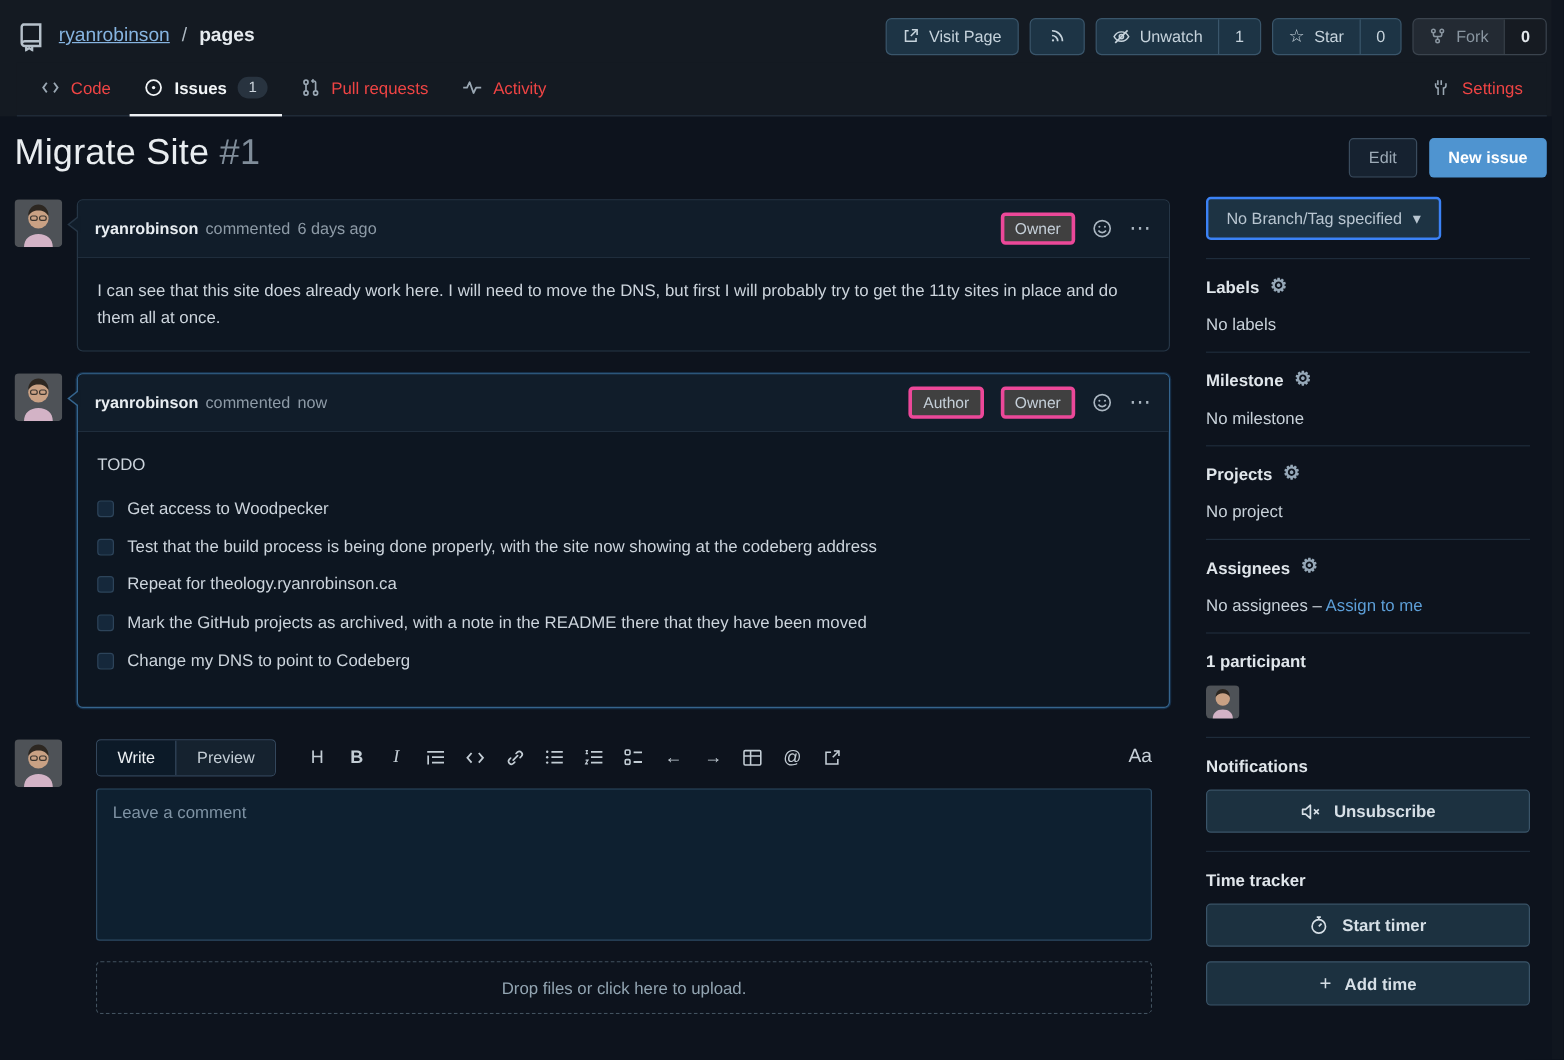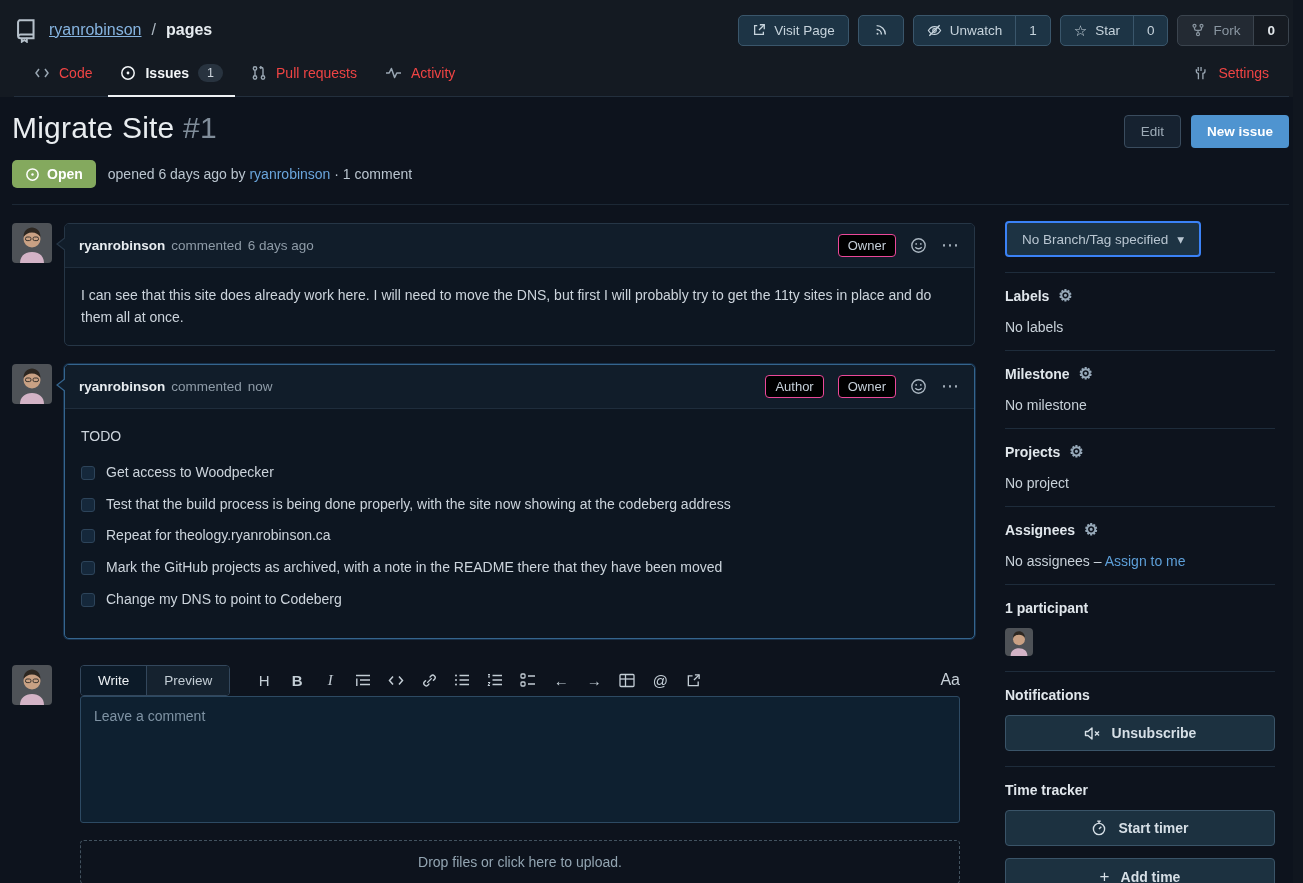--- a/index.html
+++ b/index.html
@@ -57,21 +57,21 @@
   .side-col { width:270px; flex:none; margin-left:30px; padding-top:14px; }
 
   
   .comment-row { display:flex; gap:12px; margin-top:18px; }
   .avatar { width:40px; height:40px; border-radius:4px; overflow:hidden; flex:none; cursor:pointer; }
   .comment-box { flex:1; border:1px solid #263646; border-radius:5px; background:#0d1621; position:relative; }
   .comment-box.highlight { border-color:#35658e; box-shadow:0 0 0 1px #17304a; }
   .c-header { background:#111d2a; padding:10px 14px; border-bottom:1px solid #1f2d3c; border-radius:4px 4px 0 0; display:flex; gap:6px; align-items:center; color:#8e9ba7; font-size:13.5px; }
   .author-name { color:#e8edf1; font-weight:bold; cursor:pointer; }
   .c-header-right { margin-left:auto; display:flex; gap:14px; align-items:center; }
-  .c-badge { border:1px solid #ec4899; background:#000000; color:#c5cfd8; padding:3px 9px; border-radius:4px; font-size:13px; }
+  .c-badge { border:3px solid #ec4899; background:#404040; color:#c5cfd8; padding:3px 9px; border-radius:4px; font-size:13px; }
   .c-icon { color:#aab6c1; cursor:pointer; }
   .dots { font-size:18px; letter-spacing:1px; line-height:0.6; }
   .c-body { padding:17px 16px; color:#ccd4dc; font-size:14px; line-height:1.55; }
   .task-list { list-style:none; margin-top:14px; }
   .task-list li { display:flex; gap:11px; align-items:center; margin:10px 0; }
   .checkbox { width:14px; height:14px; background:#15283b; border:1px solid #2d445a; border-radius:3px; flex:none; }
   .arrow-out, .arrow-in { position:absolute; left:-9px; top:13px; width:0; height:0; border-style:solid; border-width:7px 9px 7px 0; }
   .arrow-out { border-color:transparent #263646 transparent transparent; }
   .comment-box.highlight .arrow-out { border-color:transparent #35658e transparent transparent; }
   .arrow-in { left:-7.5px; border-color:transparent #111d2a transparent transparent; }
@@ -81,21 +81,21 @@
   .editor-box { flex:1; margin-right:15px; }
   .toolbar { display:flex; align-items:center; color:#c3cdd5; }
   .wp-tabs { display:flex; border:1px solid #33475c; border-radius:4px; overflow:hidden; margin-right:18px; }
   .wp-tab { padding:7px 17px; font-size:13.5px; cursor:pointer; }
   .wp-tab.active { background:#0c1a28; color:#eef2f5; }
   .wp-tab.idle { background:#15222f; color:#c3cdd5; border-left:1px solid #33475c; }
   .tb-icons { display:flex; gap:17px; align-items:center; margin-left:8px; }
   .tb-icon { cursor:pointer; color:#c3cdd5; font-size:15px; display:flex; align-items:center; justify-content:center; min-width:16px; }
   .tb-icon.b { font-weight:bold; } .tb-icon.i { font-style:italic; font-family:"Liberation Serif", serif; }
   .aa { margin-left:auto; font-size:16px; color:#c7d0d8; cursor:pointer; }
-  .ta-wrap { position:relative; }
+  .ta-wrap { position:relative; margin-top:10px; }
   textarea { width:100%; height:127px; background:#0e2030; border:1px solid #2d4a63; border-radius:3px; color:#d2dbe2; padding:11px 13px; font:inherit; resize:none; }
   textarea::placeholder { color:#7f93a4; }
   .ta-corner { position:absolute; right:3px; bottom:5px; width:9px; height:9px; cursor:ns-resize;
     background:linear-gradient(135deg, transparent 0 45%, #5d7浮487 45% 52%, transparent 52% 72%, #5d7487 72% 79%, transparent 79%); }
   .dropzone { margin-top:14px; border:1px dashed #42525f; border-radius:4px; padding:13px; text-align:center; color:#93a5b2; cursor:pointer; }
 
   
   .branch-dropdown { background:#1d3343; border:2px solid #3b82f6; color:#b9c6d1; border-radius:4px; padding:8px 15px; display:inline-flex; gap:9px; align-items:center; font-size:13.5px; cursor:pointer; margin-top:2px; }
   .sdivider { border-top:1px solid #1e2c3b; margin:15px 0; }
   .side-heading { font-weight:bold; color:#e0e6eb; display:flex; gap:9px; align-items:center; font-size:14px; }
@@ -246,37 +246,20 @@
     <h1 class="issue-title">
       <span>Migrate Site</span>
       <span class="issue-number">#1</span>
     </h1>
     <div class="title-actions">
       <button class="btn btn-ghost">Edit</button>
       <button class="btn btn-primary">New issue</button>
     </div>
   </div>
 
-  <div class="meta-row">
-    <span class="open-badge">
-      <span>
-        <svg width="15" height="15" viewBox="0 0 16 16" fill="none" stroke="#ffffff" stroke-width="1.6">
-          <circle cx="8" cy="8" r="6"></circle>
-            <circle cx="8" cy="8" r="1.3" fill="#ffffff" stroke="none"></circle>
-        </svg>
-      </span>
-      <span>Open</span>
-    </span>
-    <span class="meta-text">
-      <span>opened 6 days ago by</span>
-      <a class="meta-link">ryanrobinson</a>
-      <span>·</span>
-      <span>1 comment</span>
-    </span>
-  </div>
 
   <div class="content-row">
 
     <div class="main-col">
 
       <div class="comment-row">
         <div class="avatar">
           <svg width="40" height="40" viewBox="0 0 40 40">
             <rect width="40" height="40" fill="#4e5257"></rect>
             <path d="M8 40c0-7 5-11 12-11s12 4 12 11z" fill="#d3b3c6"></path>

